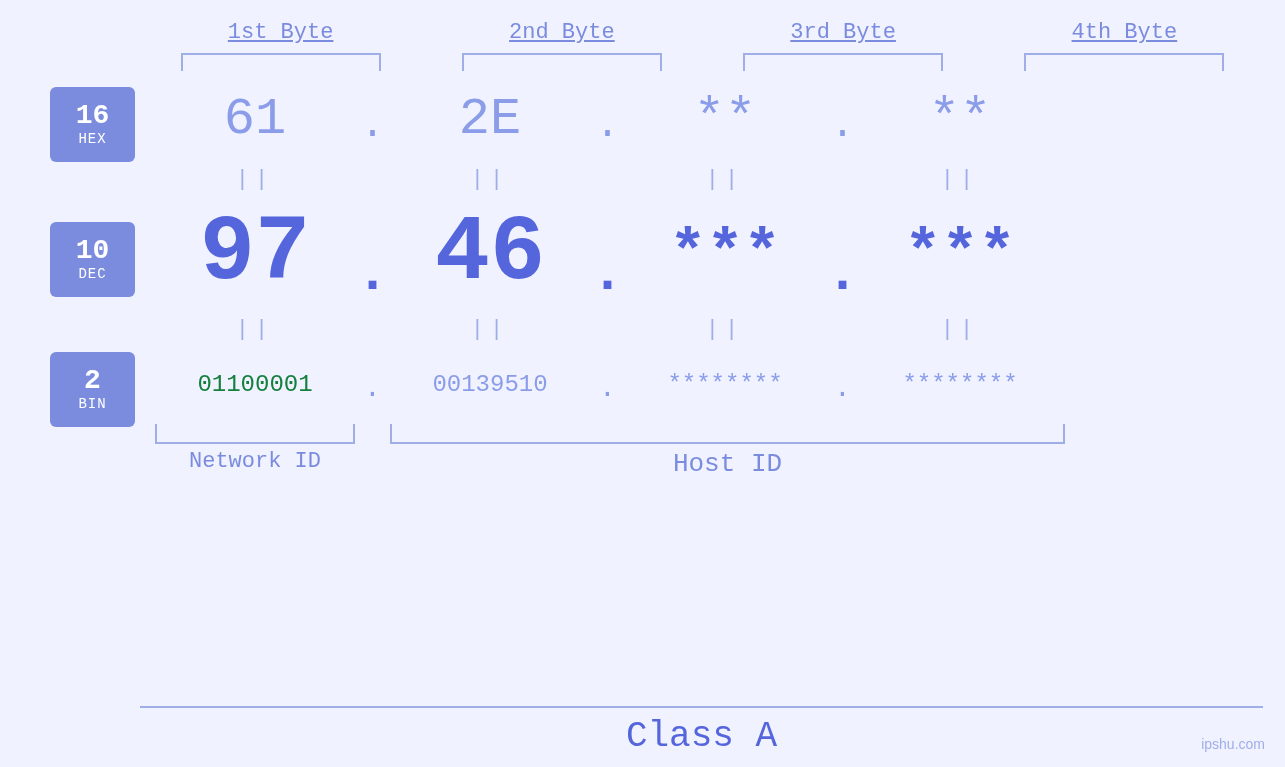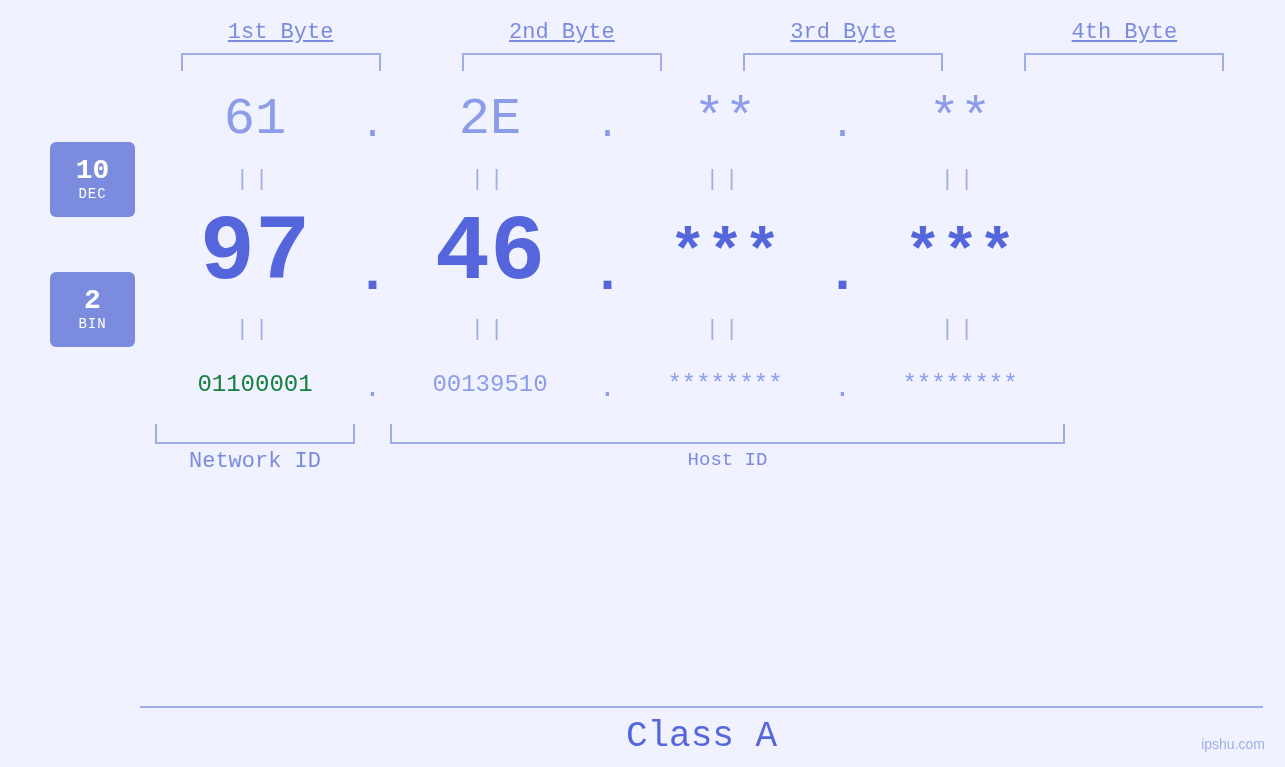--- a/index.html
+++ b/index.html
@@ -112,20 +112,26 @@
     <div class="bracket-top"></div>
     <div class="bracket-top"></div>
     <div class="bracket-top"></div>
     <div class="bracket-top"></div>
   </div>
 
   <div style="display:flex; width:100%; padding-left:50px; padding-right:30px; margin-top:8px; flex:1; flex-direction:row; align-items:stretch;">
 
     <div style="display:flex; flex-direction:column; margin-right:20px; padding-top:5px;">
 
+      <div style="height:80px; display:flex; align-items:center;">
+        <div class="badge">
+          <span class="badge-number">16</span>
+          <span class="badge-label">HEX</span>
+        </div>
+      </div>
 
       <div style="height:40px;"></div>
 
       <div style="height:110px; display:flex; align-items:center;">
         <div class="badge">
           <span class="badge-number">10</span>
           <span class="badge-label">DEC</span>
         </div>
       </div>
 
@@ -220,21 +226,21 @@
         <div style="width:200px; height:20px; border-bottom:2px solid #a0aee8; border-left:2px solid #a0aee8; border-right:2px solid #a0aee8;"></div>
 
         <div style="width:35px;"></div>
 
         <div style="width:675px; height:20px; border-bottom:2px solid #a0aee8; border-left:2px solid #a0aee8; border-right:2px solid #a0aee8;"></div>
       </div>
 
       <div style="display:flex; margin-top:5px;">
         <div style="width:200px; text-align:center; color:#7b8cde; font-size:22px;">Network ID</div>
         <div style="width:35px;"></div>
-        <div style="width:675px; text-align:center; color:#7b8cde; font-size:19px;">Host ID</div>
+        <div style="width:675px; text-align:center; color:#7b8cde; font-size:26px;">Host ID</div>
       </div>
 
     </div>
   </div>
 
   <div style="width:100%; padding-left:140px; padding-right:22px; margin-top:8px; margin-bottom:10px;">
     <div style="border-top:2px solid #a0aee8; width:100%;"></div>
     <div style="color:#5566dd; font-size:36px; font-family:'Courier New',Courier,monospace; text-align:center; margin-top:8px;">Class A</div>
   </div>
 

